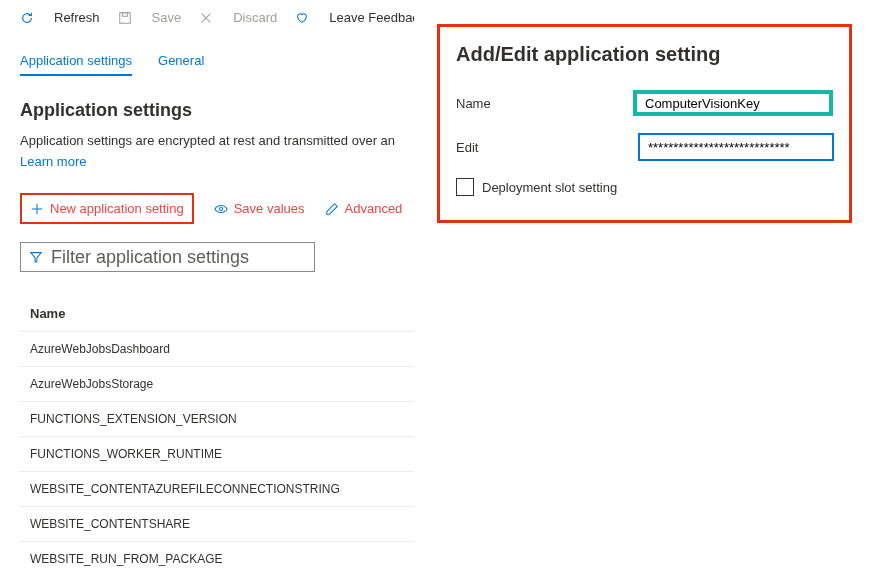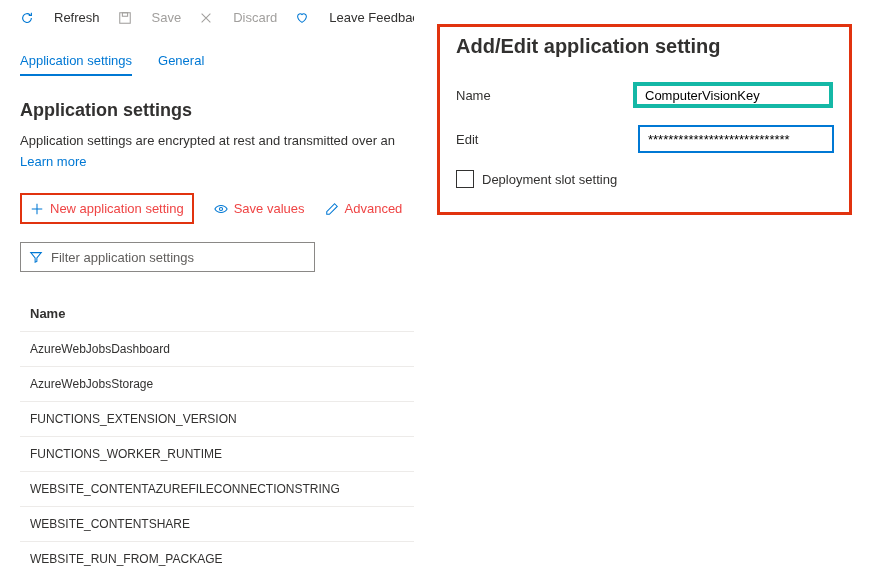--- a/index.html
+++ b/index.html
@@ -90,21 +90,21 @@
       display: flex;
       align-items: center;
       padding: 0 8px;
       gap: 8px;
       color: #605e5c;
     }
     .filter-input input {
       border: none;
       outline: none;
       flex: 1;
-      font-size: 13px;
+      font-size: 18px;
       color: #323130;
       font-family: inherit;
     }
     .filter-input input::placeholder { color: #605e5c; }
     .table { padding: 12px 20px 0 20px; }
     .table-header {
       font-weight: 600;
       font-size: 13px;
       padding: 10px 10px;
       border-bottom: 1px solid #edebe9;
@@ -115,21 +115,21 @@
       padding: 10px 10px;
       border-bottom: 1px solid #edebe9;
     }
     .panel {
       position: absolute;
       top: 24px;
       right: 20px;
       width: 415px;
       background: #fff;
       border: 3px solid #e1330f;
-      padding: 8px 16px 24px 16px;
+      padding: 16px 16px 24px 16px;
     }
     .panel-shadow-cover{
       position:absolute;
       top:0; right:0;
       width:458px;
       height:571px;
       background:#fff;
       pointer-events:none;
     }
     .panel-title {

